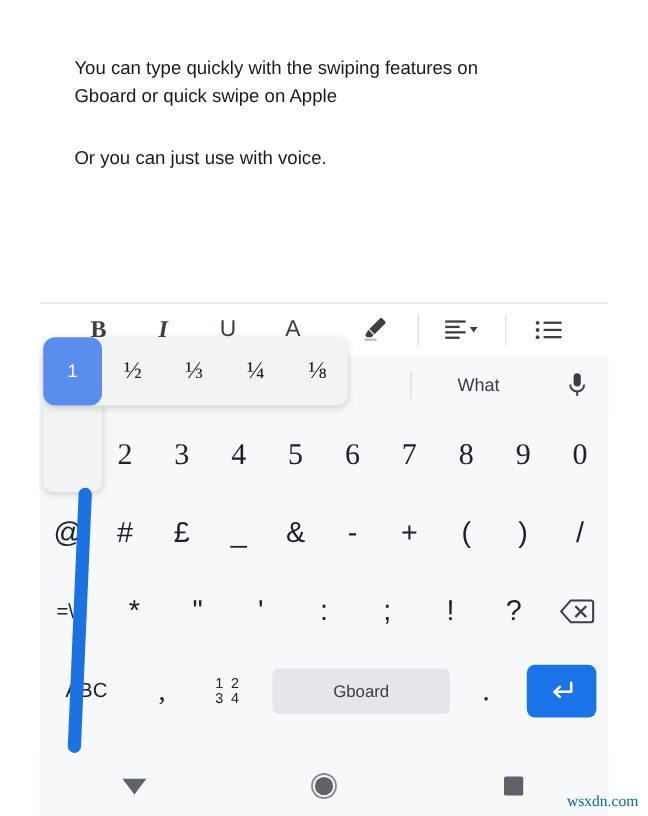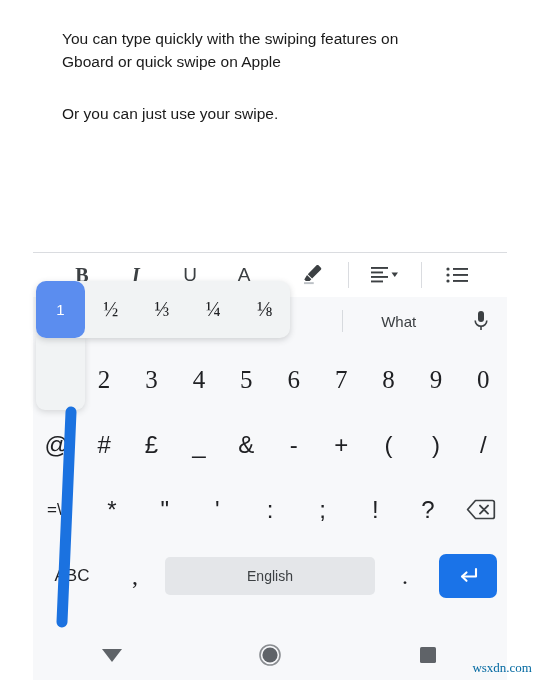--- a/index.html
+++ b/index.html
@@ -25,20 +25,21 @@
     background: #ffffff;
   }
   .doc-para {
     position: absolute;
     left: 62px;
     width: 420px;
     font-size: 15.5px;
     line-height: 23px;
     color: #1a1a1a;
     white-space: pre-wrap;
+    margin-top: 19px;
   }
   #doc-para-1 { top: 27px; }
   #doc-para-2 { top: 102px; }
 
   
   #toolbar {
     position: absolute;
     left: 33px; top: 252px;
     width: 474px;
     height: 45px;
@@ -268,21 +269,21 @@
     color: #0369a1;
     z-index: 60;
   }
 </style>
 </head>
 <body>
 
 <div id="doc-area">
   <div class="doc-para" id="doc-para-1">You can type quickly with the swiping features on
 Gboard or quick swipe on Apple</div>
-  <div class="doc-para" id="doc-para-2">Or you can just use your swipe.</div>
+  <div class="doc-para" id="doc-para-2">Or you can just use with voice.</div>
 </div>
 
 <div id="toolbar">
   <div class="tb-spacer" style="width:22px"></div>
   <div class="tb-btn bold">B</div>
   <div class="tb-btn italic">I</div>
   <div class="tb-btn under">U</div>
   <div class="tb-btn textcol">A</div>
   <div class="tb-spacer" style="width:14px"></div>
   <div class="tb-btn">
@@ -369,22 +370,28 @@
       <svg width="30" height="23" viewBox="0 0 30 23" aria-hidden="true">
         <path d="M9.5 2.5h17a1.8 1.8 0 0 1 1.8 1.8v14.4a1.8 1.8 0 0 1-1.8 1.8h-17L1.6 11.5 9.5 2.5z" fill="none" stroke="#3c4043" stroke-width="1.7" stroke-linejoin="round"></path>
         <path d="M14 7.6l8 8M22 7.6l-8 8" stroke="#3c4043" stroke-width="1.9" stroke-linecap="round"></path>
       </svg>
     </div>
   </div>
 
   <div class="krow" id="krow-4">
     <div class="key k-abc">ABC</div>
     <div class="key k-comma">,</div>
+    <div class="key k-num">
+      <div class="numgrid">
+        <div>1 2</div>
+        <div>3 4</div>
+      </div>
+    </div>
     <div class="key k-space">
-      <div id="space-key">English</div>
+      <div id="space-key">Gboard</div>
     </div>
     <div class="key k-period">.</div>
     <div class="key k-enter">
       <div id="enter-key">
         <svg width="26" height="22" viewBox="0 0 26 22" aria-hidden="true">
           <path d="M21 4v7.5H7.5" fill="none" stroke="#ffffff" stroke-width="2.1" stroke-linecap="round" stroke-linejoin="round"></path>
           <path d="M11.5 7.4L7 11.6l4.5 4.2" fill="none" stroke="#ffffff" stroke-width="2.1" stroke-linecap="round" stroke-linejoin="round"></path>
         </svg>
       </div>
     </div>

